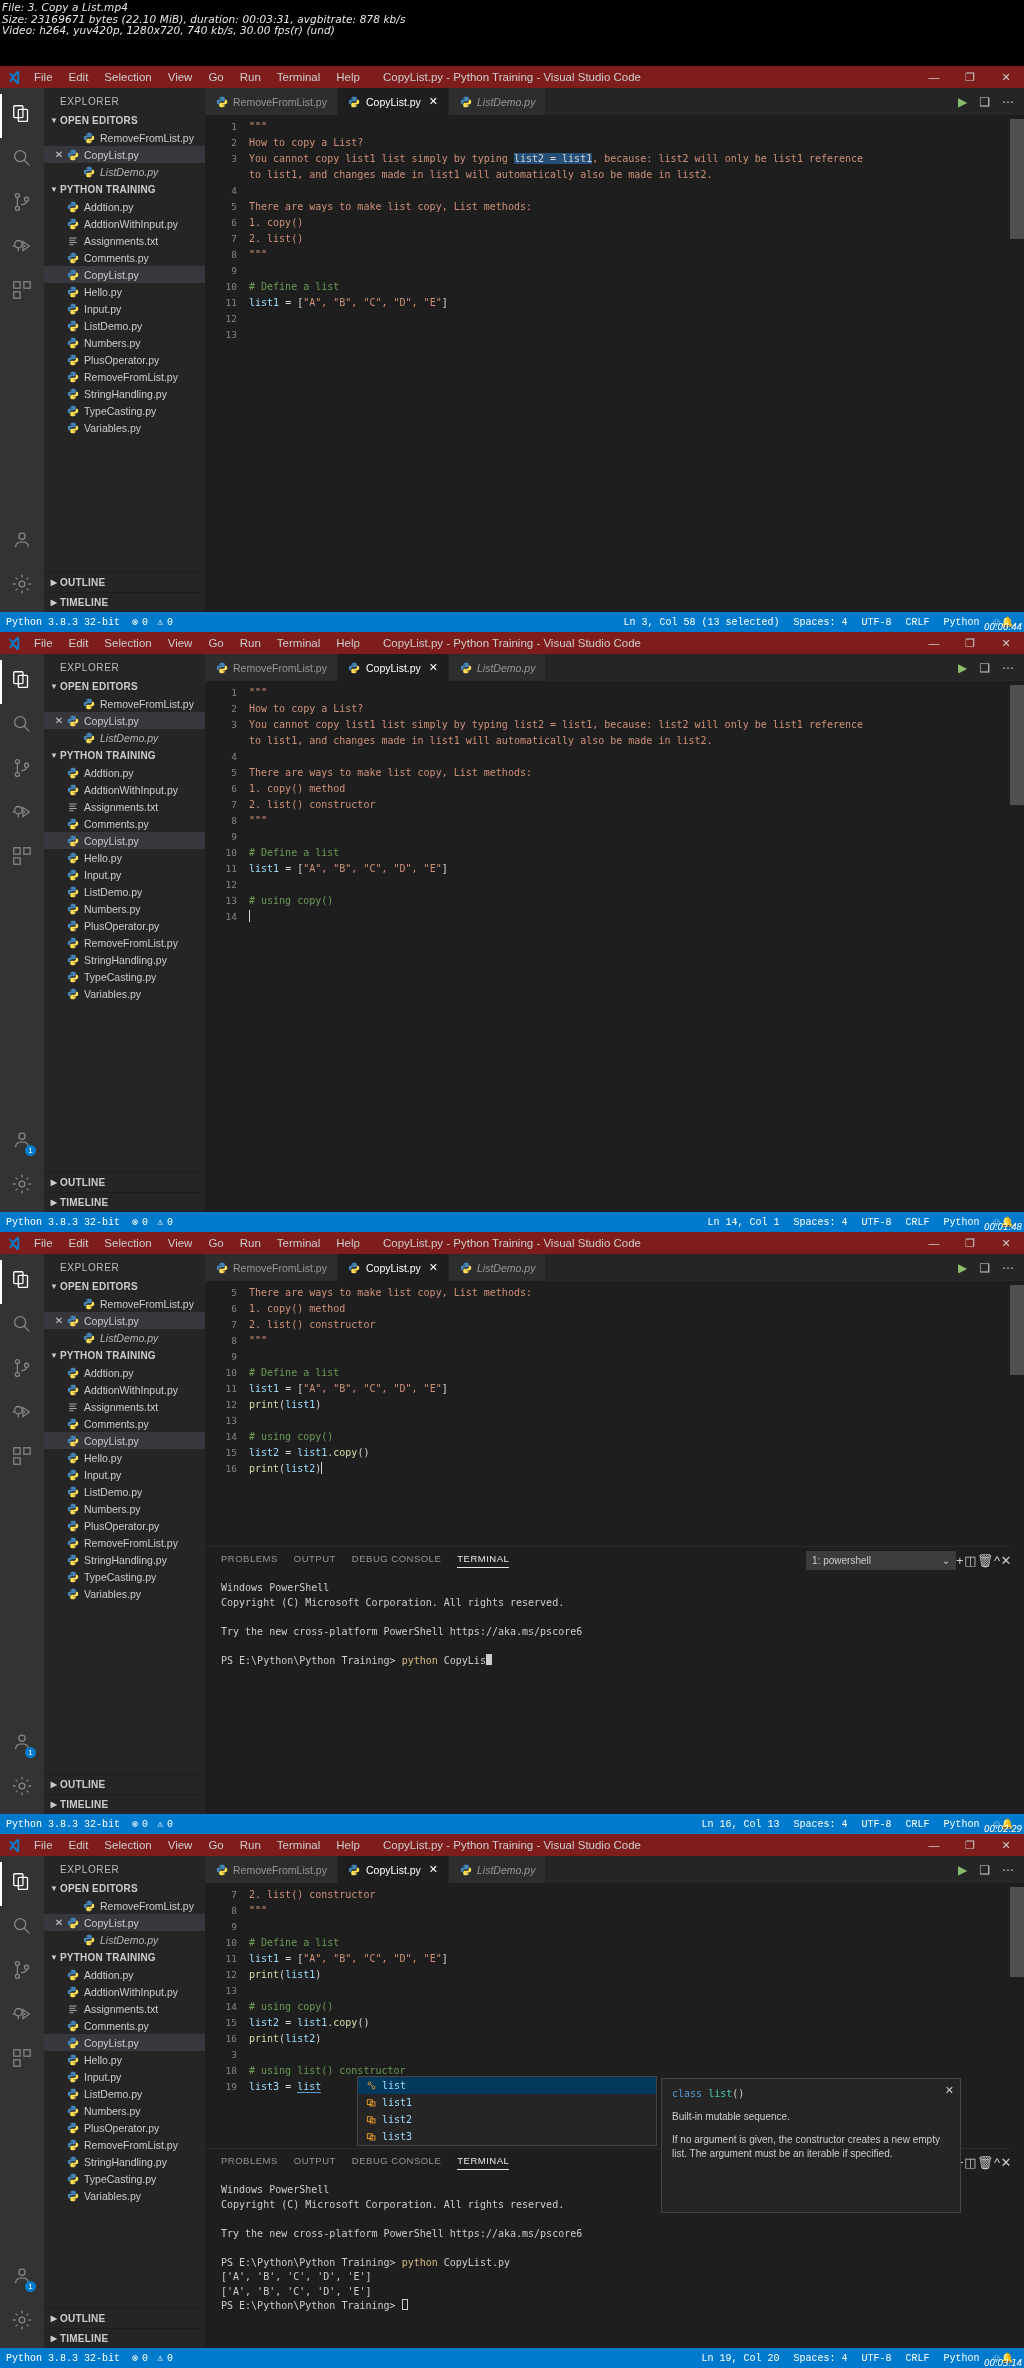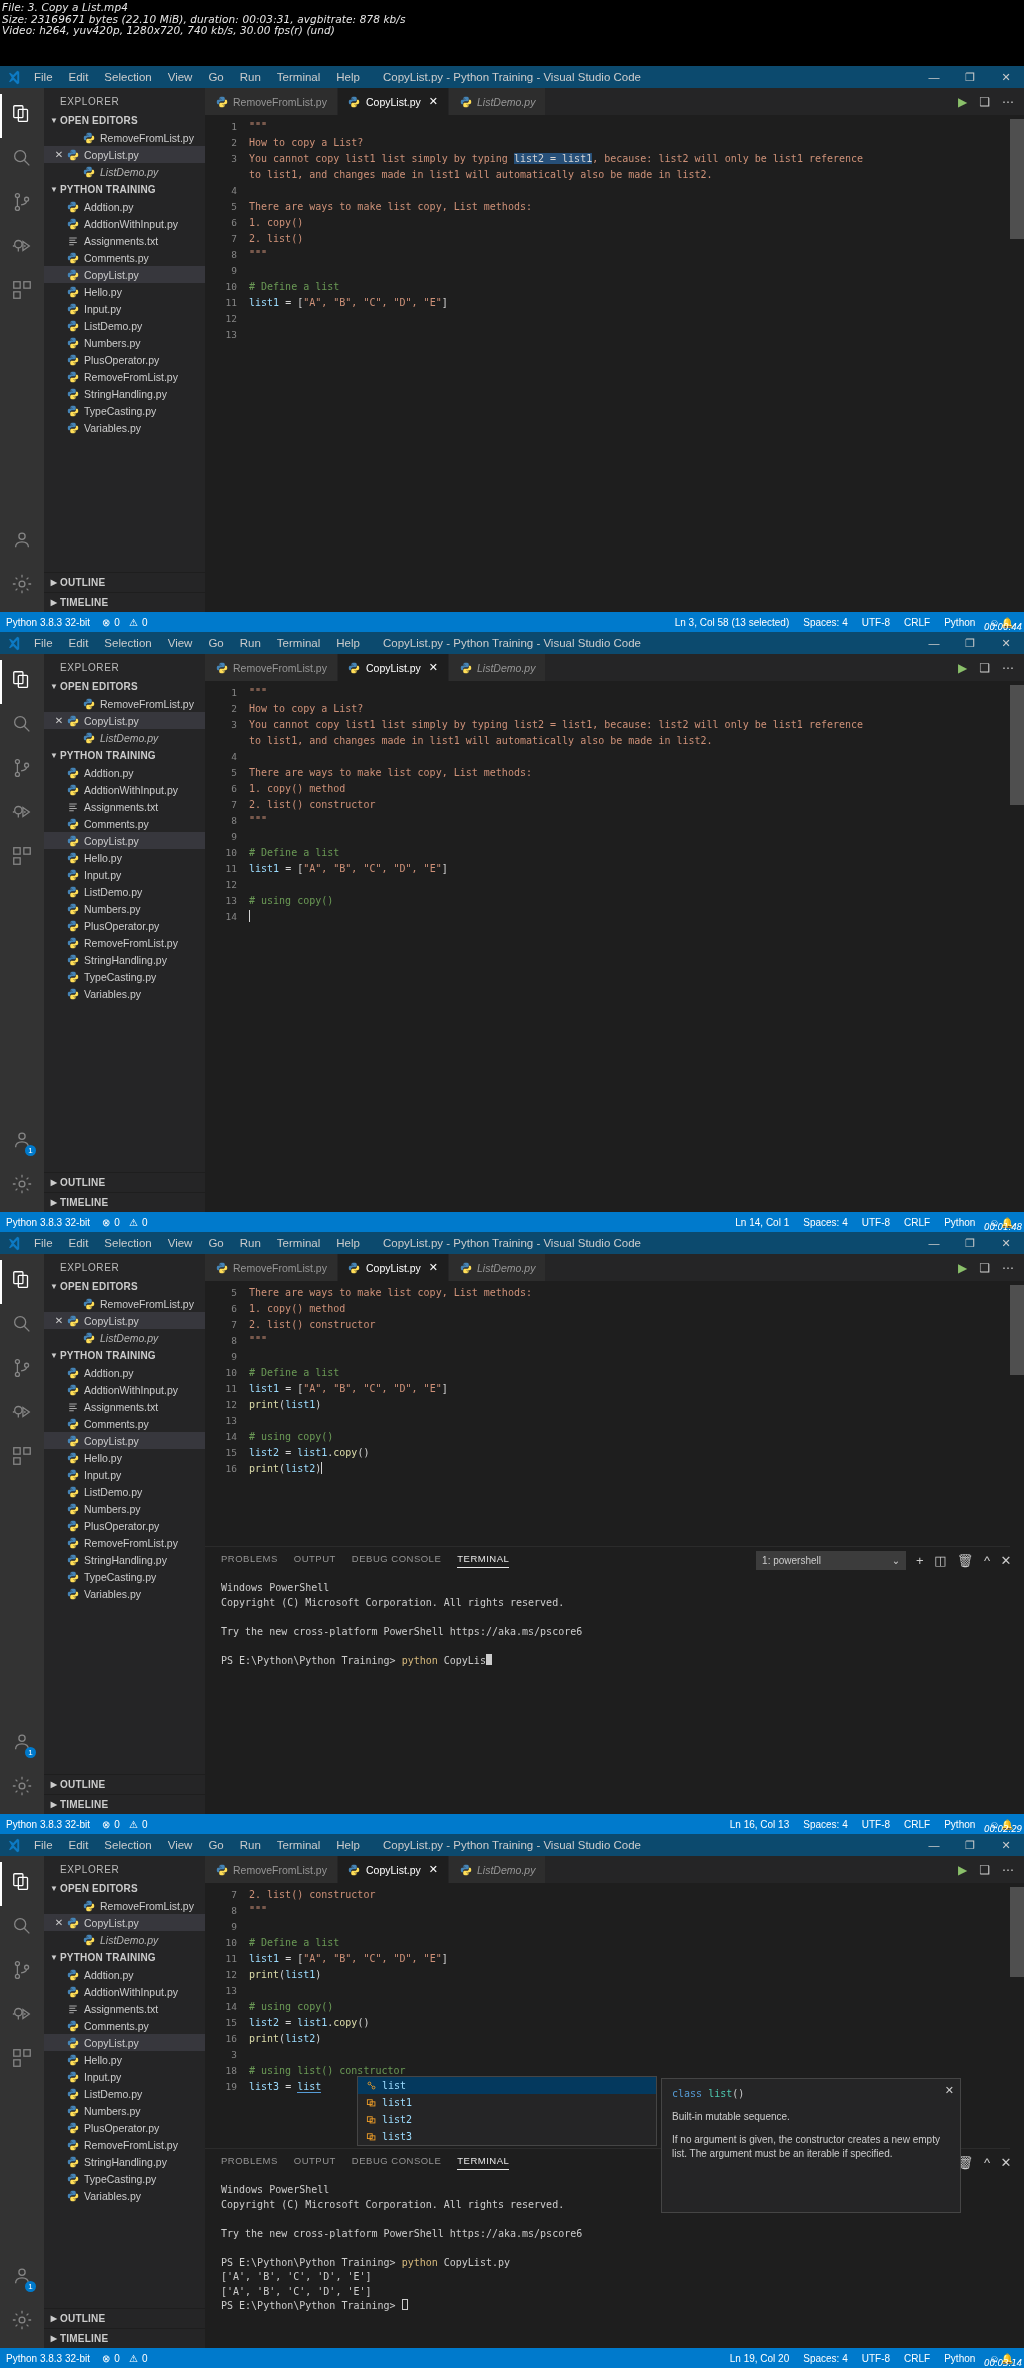--- a/index.html
+++ b/index.html
@@ -29,21 +29,21 @@
   .vscode {
     position: relative;
     width: 1024px;
     background: #1e1e1e;
     color: #cccccc;
     font-family: "Liberation Sans", sans-serif;
     overflow: hidden;
   }
   .titlebar {
     height: 22px;
-    background: #0c4a6e;
+    background: #7f1d1d;
     display: flex;
     align-items: center;
     font-size: 11px;
     color: #cccccc;
     position: relative;
   }
   .vs-logo {
     width: 26px; height: 22px;
     display: flex; align-items: center; justify-content: center;
   }
@@ -238,21 +238,21 @@
     height: 26px; display: flex; align-items: center;
     padding-left: 16px;
     font-size: 9.5px; letter-spacing: 0.5px;
     color: #959595; text-transform: uppercase;
     gap: 16px;
   }
   .panel-head .ptab { position: relative; padding-bottom: 3px; }
   .panel-head .ptab.active { color: #e7e7e7; border-bottom: 1px solid #e7e7e7; }
   .panel-actions {
     margin-left: auto; display: flex; align-items: center;
-    gap: 10px; padding-right: 12px; color: #cccccc;
+    gap: 0; padding-right: 12px; color: #cccccc;
   }
   .term-select {
     background: #3c3c3c; color: #cccccc;
     font-size: 10px; height: 19px; width: 150px;
     display: flex; align-items: center; justify-content: space-between;
     padding: 0 6px; text-transform: none; letter-spacing: 0;
   }
   .pa-icon { font-size: 13px; line-height: 13px; }
   .term-body {
     font-family: "DejaVu Sans Mono", "Liberation Mono", monospace;
@@ -317,21 +317,21 @@
     background: #007acc;
     color: #ffffff;
     display: flex;
     align-items: center;
     font-size: 10px;
     padding: 0 6px;
     position: relative;
   }
   .sb-left { display:flex; align-items:center; gap: 12px; }
   .sb-right { margin-left: auto; display:flex; align-items:center; gap: 14px; padding-right: 4px;}
-  .sb-item { display: inline-flex; align-items: flex-end; gap: 4px; white-space: nowrap; }
+  .sb-item { display: inline-flex; align-items: flex-end; gap: 4px; white-space: nowrap; font-family: Liberation Mono, monospace; }
   .timecode {
     position: absolute; right: 2px; bottom: 0;
     font-family: "DejaVu Sans", sans-serif;
     font-style: italic;
     font-size: 9px;
     color: #ffffff;
     letter-spacing: -0.3px;
   }
   .feedback { display:inline-flex; gap:2px; }
 </style>

